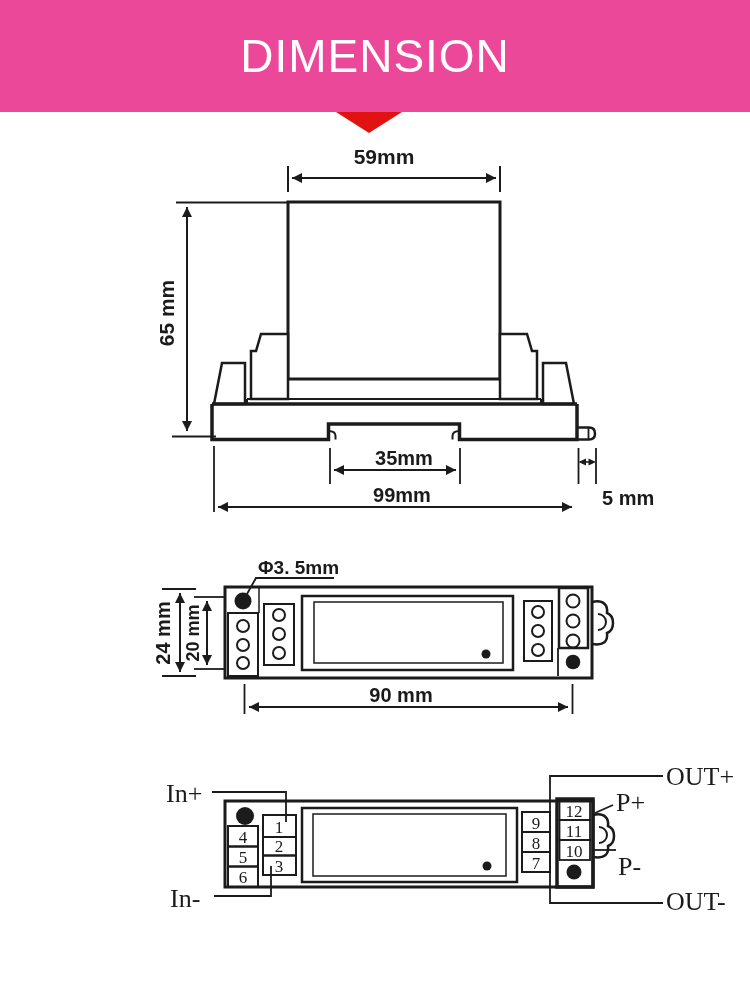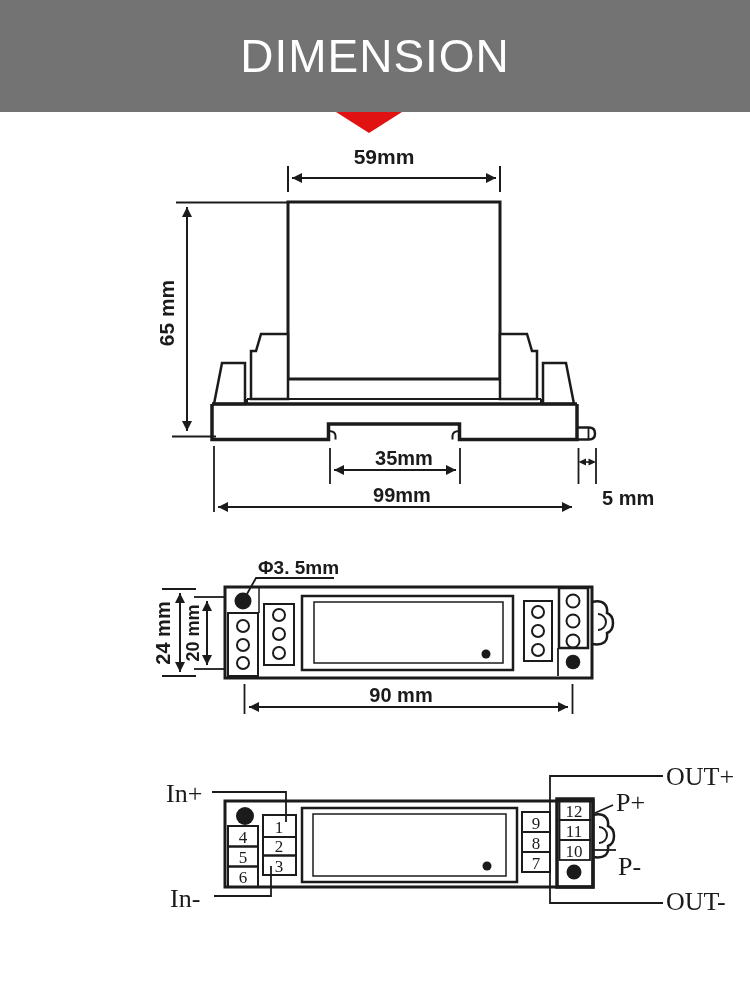--- a/index.html
+++ b/index.html
@@ -1,18 +1,18 @@
 <!DOCTYPE html>
 <html><head>
 <meta charset="utf-8">
 <style>
   html,body{margin:0;padding:0;background:#fff;}
   .page{position:relative;width:750px;height:989px;background:#ffffff;overflow:hidden;
         font-family:"Liberation Sans",sans-serif;}
-  .banner{position:absolute;left:0;top:0;width:750px;height:112px;background:#737373;}
+  .banner{position:absolute;left:0;top:0;width:750px;height:112px;background:#ec4899;}
   .banner-title{display:block;width:100%;line-height:112px;text-align:center;
         color:#ffffff;font-size:46px;font-weight:400;letter-spacing:1px;
         font-family:"Liberation Sans",sans-serif;}
   .banner-tip{position:absolute;left:336px;top:112px;width:0;height:0;
         border-left:33px solid transparent;border-right:33px solid transparent;
         border-top:21px solid #e01212;}
   svg{position:absolute;left:0;top:0;}
   .ln{stroke:#1b1b1b;fill:none;}
   .fillw{fill:#ffffff;stroke:#1b1b1b;}
   .dot{fill:#1b1b1b;stroke:none;}

